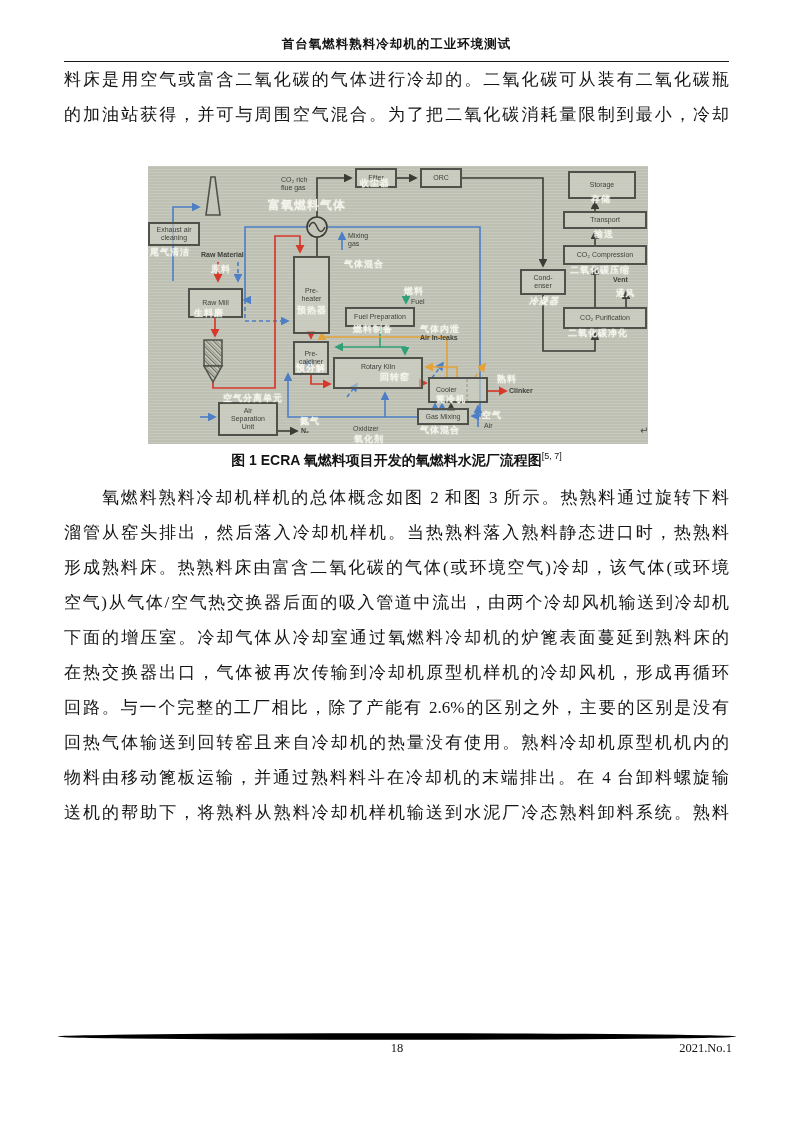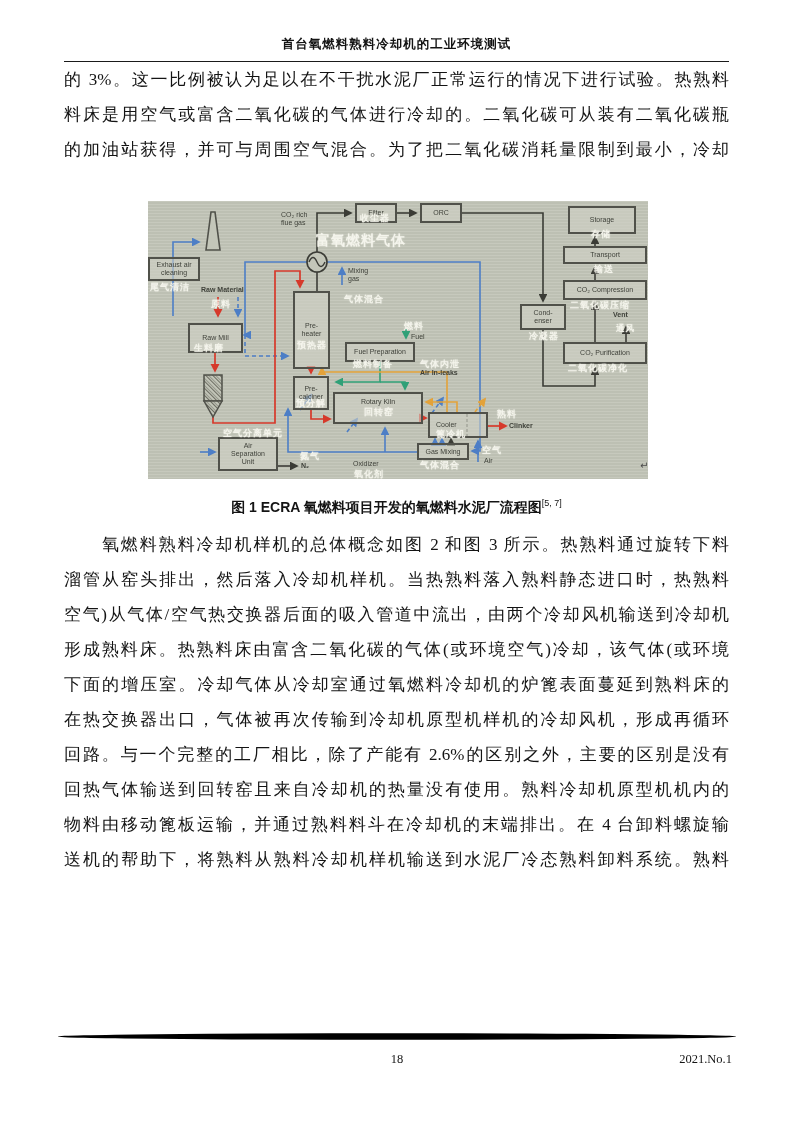--- a/index.html
+++ b/index.html
@@ -17,42 +17,41 @@
             background-image:repeating-linear-gradient(180deg,rgba(255,255,255,.06) 0 1px,rgba(0,0,0,.03) 1px 3px);}
   .fig-wrap svg{position:absolute;left:0;top:0;}
   .fbox{position:absolute;box-sizing:border-box;border:2px solid #50514a;background:rgba(206,209,197,.6);
         color:#3e4039;font-size:7px;line-height:8px;display:flex;align-items:center;justify-content:center;
         text-align:center;white-space:pre-line;}
   .wzh{position:absolute;color:#f4f4ec;font-weight:bold;font-size:9px;letter-spacing:1px;white-space:nowrap;
        text-shadow:0 0 2px rgba(245,245,235,.55);}
   .den{position:absolute;color:#3e4039;font-size:7px;line-height:8px;white-space:pre-line;}
   .den.b{font-weight:bold;}
   .ret-mark{position:absolute;color:#4a4a4a;font-size:10px;}
-  .fig-caption{margin-top:19px;text-align:center;font-size:14px;font-weight:bold;
+  .fig-caption{margin-top:7px;text-align:center;font-size:14px;font-weight:bold;
                font-family:"Liberation Sans","DejaVu Sans",sans-serif;}
   .fig-caption sup{font-size:9px;font-weight:normal;}
   .p2{margin-top:10px;}
   
   .footer{position:absolute;left:58px;top:1033px;width:678px;}
   .footer-rule{height:7px;background:#000;clip-path:ellipse(50% 46% at 50% 50%);}
-  .footer-row{position:relative;height:20px;font-size:12.5px;margin-top:12px;}
+  .footer-row{position:relative;height:20px;font-size:12.5px;margin-top:1px;}
   .footer-row .pnum{position:absolute;left:0;right:0;text-align:center;}
   .footer-row .issue{position:absolute;right:4px;top:0;}
 </style>
 </head>
 <body>
 
 <div class="page">
   <div class="content">
 
     <div class="running-head">首台氧燃料熟料冷却机的工业环境测试</div>
     <div class="head-rule"></div>
 
     <div class="para">
-      <span class="line jline">的 3%。这一比例被认为足以在不干扰水泥厂正常运行的情况下进行试验。热熟料</span>
       <span class="line jline">料床是用空气或富含二氧化碳的气体进行冷却的。二氧化碳可从装有二氧化碳瓶</span>
       <span class="line jline">的加油站获得，并可与周围空气混合。为了把二氧化碳消耗量限制到最小，冷却</span>
     </div>
 
     <div class="fig-wrap">
       <svg width="500" height="278" viewBox="0 0 500 278">
         <defs>
           <marker id="aK" viewBox="0 0 10 10" refX="8" refY="5" markerWidth="5.5" markerHeight="5.5" orient="auto">
               <path d="M0,0 L10,5 L0,10 z" fill="#3b3c36"></path>
             </marker>
@@ -177,57 +176,57 @@
       <div class="den b" style="left:53px;top:85px;">Raw Material</div>
       <div class="den" style="left:263px;top:132px;">Fuel</div>
       <div class="den b" style="left:272px;top:168px;">Air In-leaks</div>
       <div class="den b" style="left:361px;top:221px;">Clinker</div>
       <div class="den" style="left:336px;top:256px;">Air</div>
       <div class="den b" style="left:153px;top:261px;">N₂</div>
       <div class="den" style="left:205px;top:259px;">Oxidizer</div>
       <div class="den b" style="left:465px;top:110px;">Vent</div>
 
       <div class="wzh" style="left:2px;top:80px;">尾气清洁</div>
-      <div class="wzh" style="left:120px;top:31px;font-size:14px;margin-left:48px;">富氧燃料气体</div>
+      <div class="wzh" style="left:120px;top:31px;font-size:12px;">富氧燃料气体</div>
       <div class="wzh" style="left:212px;top:11px;">收尘器</div>
       <div class="wzh" style="left:443px;top:27px;">存储</div>
       <div class="wzh" style="left:446px;top:62px;">输送</div>
       <div class="wzh" style="left:422px;top:98px;">二氧化碳压缩</div>
-      <div class="wzh" style="left:381px;top:129px;">冷凝器</div>
+      <div class="wzh" style="left:381px;top:129px;font-style:italic;">冷凝器</div>
       <div class="wzh" style="left:468px;top:122px;font-size:8.5px;">通风</div>
       <div class="wzh" style="left:420px;top:161px;">二氧化碳净化</div>
       <div class="wzh" style="left:196px;top:92px;">气体混合</div>
       <div class="wzh" style="left:63px;top:97px;">原料</div>
       <div class="wzh" style="left:46px;top:141px;">生料磨</div>
       <div class="wzh" style="left:149px;top:138px;">预热器</div>
       <div class="wzh" style="left:256px;top:119px;">燃料</div>
       <div class="wzh" style="left:205px;top:157px;">燃料制备</div>
       <div class="wzh" style="left:148px;top:196px;">预分解</div>
-      <div class="wzh" style="left:216px;top:205px;">回转窑</div>
+      <div class="wzh" style="left:232px;top:205px;">回转窑</div>
       <div class="wzh" style="left:272px;top:157px;">气体内泄</div>
       <div class="wzh" style="left:288px;top:199px;margin-top:28px;">篦冷机</div>
       <div class="wzh" style="left:349px;top:207px;">熟料</div>
       <div class="wzh" style="left:272px;top:258px;">气体混合</div>
       <div class="wzh" style="left:334px;top:243px;">空气</div>
       <div class="wzh" style="left:75px;top:226px;">空气分离单元</div>
       <div class="wzh" style="left:152px;top:249px;">氮气</div>
       <div class="wzh" style="left:206px;top:267px;">氧化剂</div>
 
       <div class="ret-mark" style="left:492px;top:259px;">↵</div>
     </div>
 
     <div class="fig-caption">
       <span>图 1  ECRA 氧燃料项目开发的氧燃料水泥厂流程图</span><sup>[5, 7]</sup>
     </div>
 
     <div class="para p2">
       <span class="line jline">　　氧燃料熟料冷却机样机的总体概念如图 2 和图 3 所示。热熟料通过旋转下料</span>
       <span class="line jline">溜管从窑头排出，然后落入冷却机样机。当热熟料落入熟料静态进口时，热熟料</span>
+      <span class="line jline">形成熟料床。热熟料床由富含二氧化碳的气体(或环境空气)冷却，该气体(或环境</span>
       <span class="line jline">空气)从气体/空气热交换器后面的吸入管道中流出，由两个冷却风机输送到冷却机</span>
-      <span class="line jline">形成熟料床。热熟料床由富含二氧化碳的气体(或环境空气)冷却，该气体(或环境</span>
       <span class="line jline">下面的增压室。冷却气体从冷却室通过氧燃料冷却机的炉篦表面蔓延到熟料床的</span>
       <span class="line jline">在热交换器出口，气体被再次传输到冷却机原型机样机的冷却风机，形成再循环</span>
       <span class="line jline">回路。与一个完整的工厂相比，除了产能有 2.6%的区别之外，主要的区别是没有</span>
       <span class="line jline">回热气体输送到回转窑且来自冷却机的热量没有使用。熟料冷却机原型机机内的</span>
       <span class="line jline">物料由移动篦板运输，并通过熟料料斗在冷却机的末端排出。在 4 台卸料螺旋输</span>
       <span class="line jline">送机的帮助下，将熟料从熟料冷却机样机输送到水泥厂冷态熟料卸料系统。熟料</span>
     </div>
   </div>
 
   <div class="footer">

